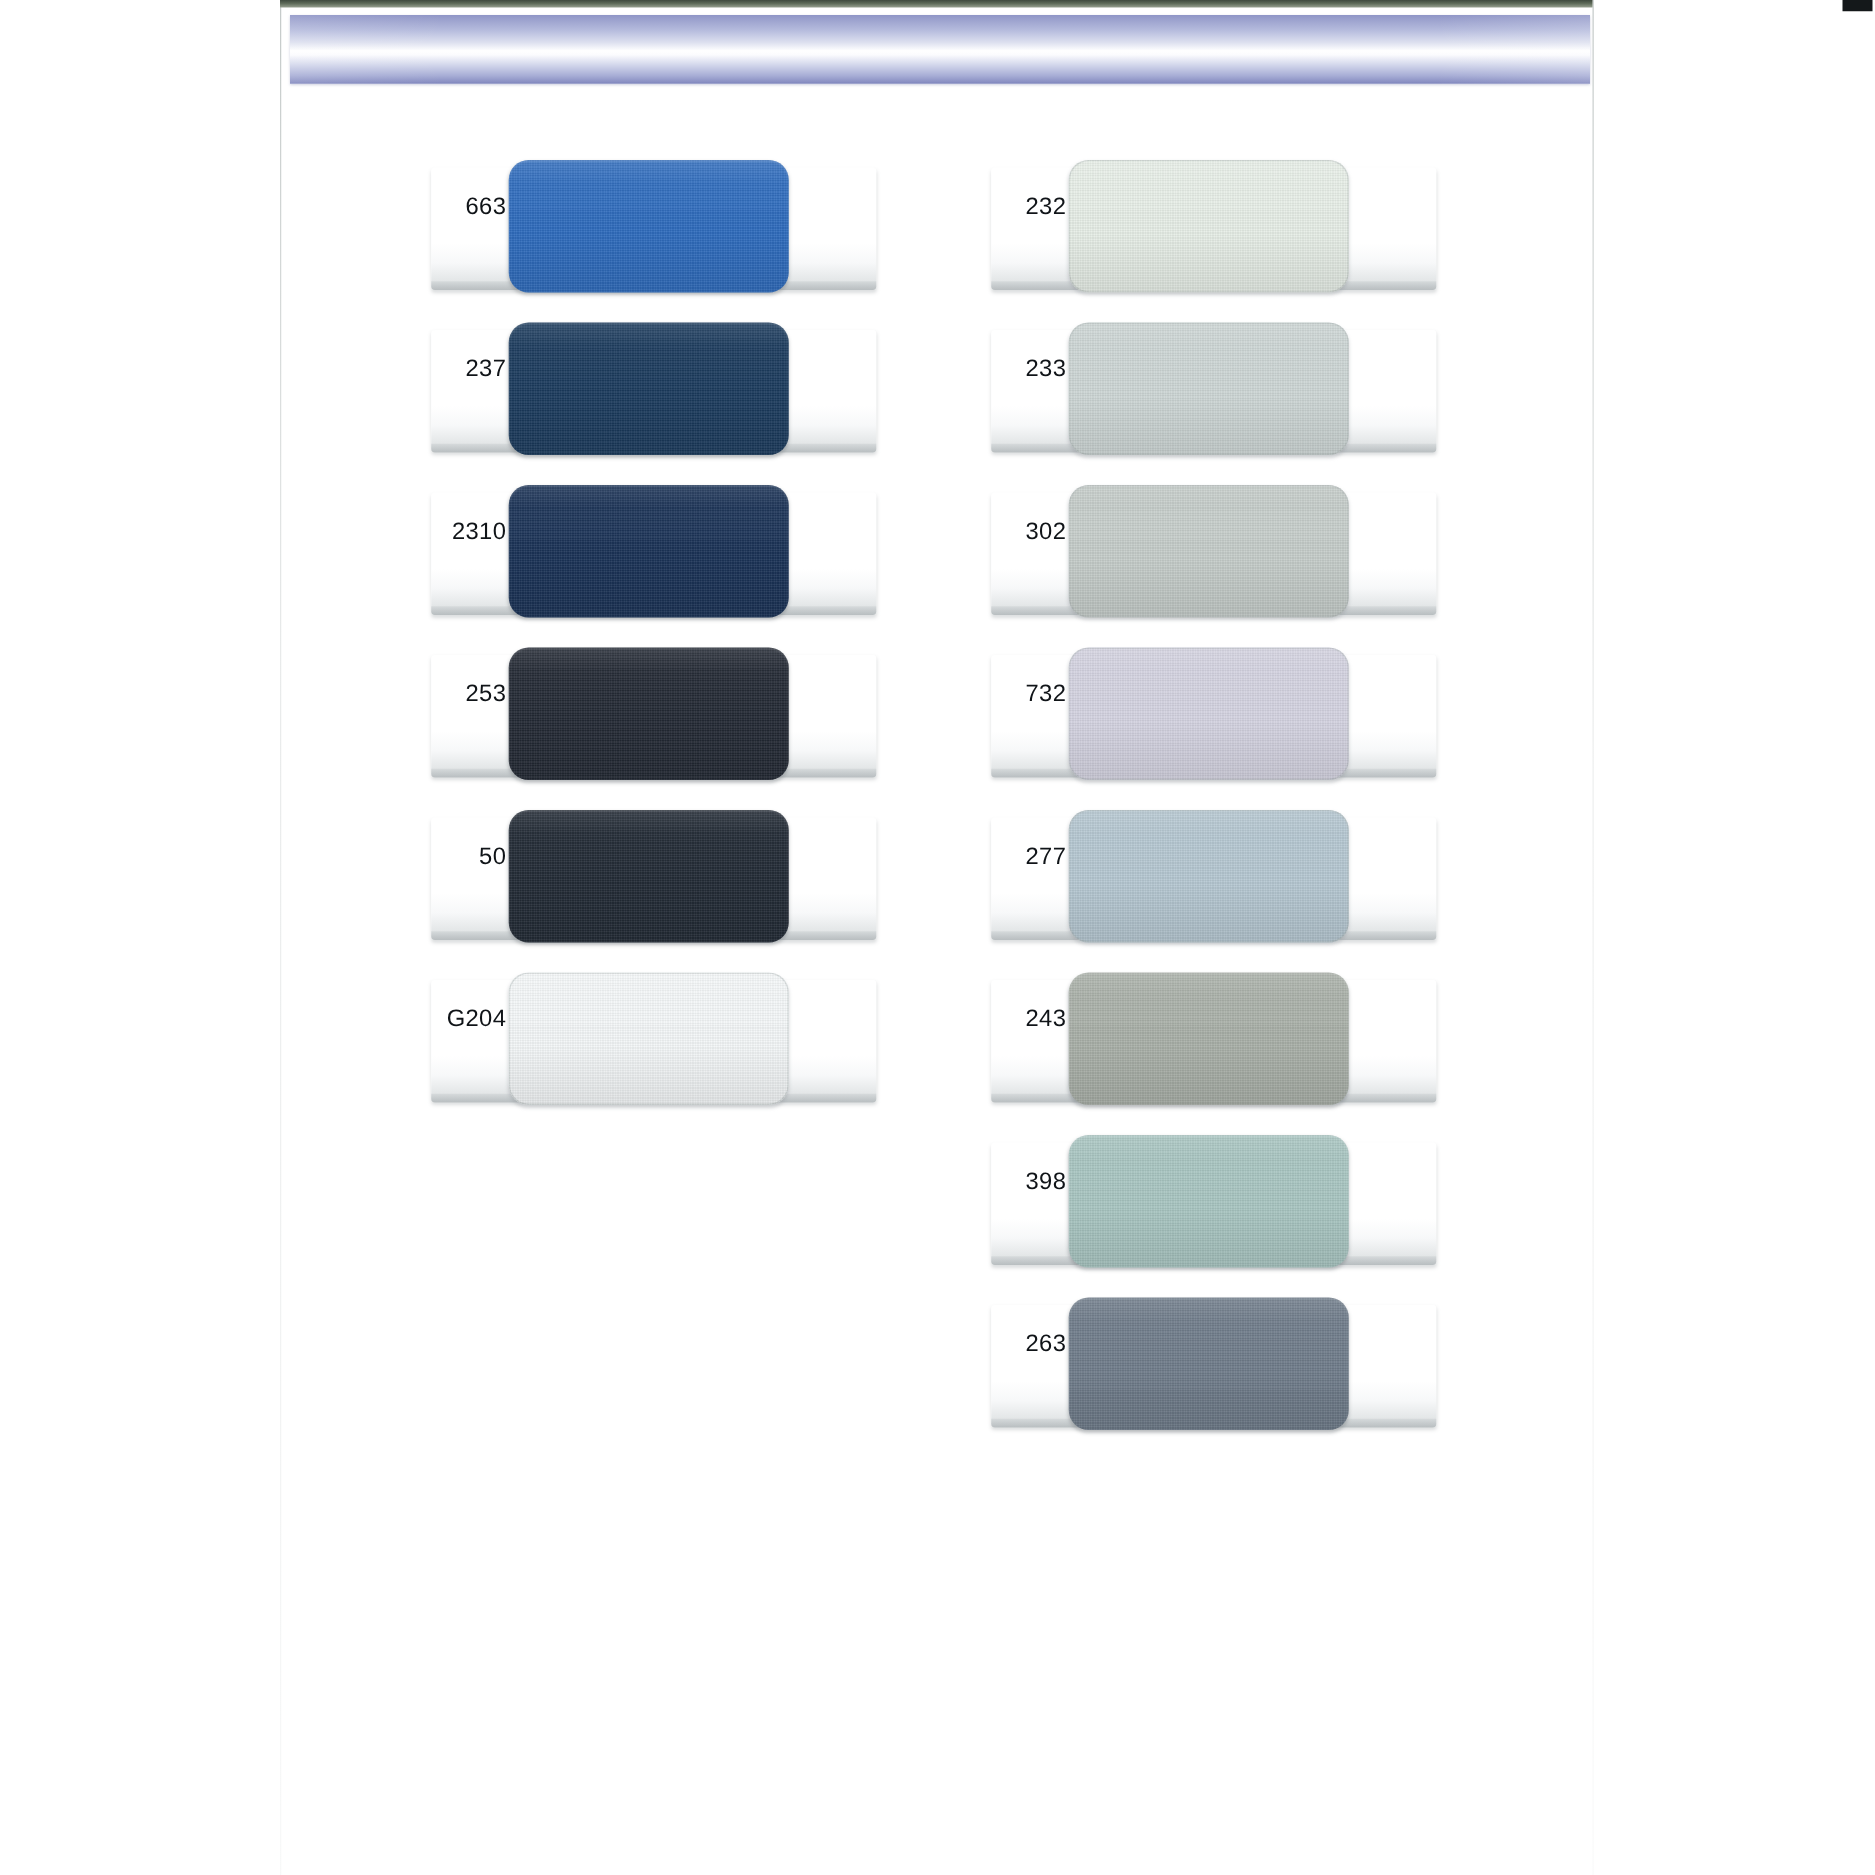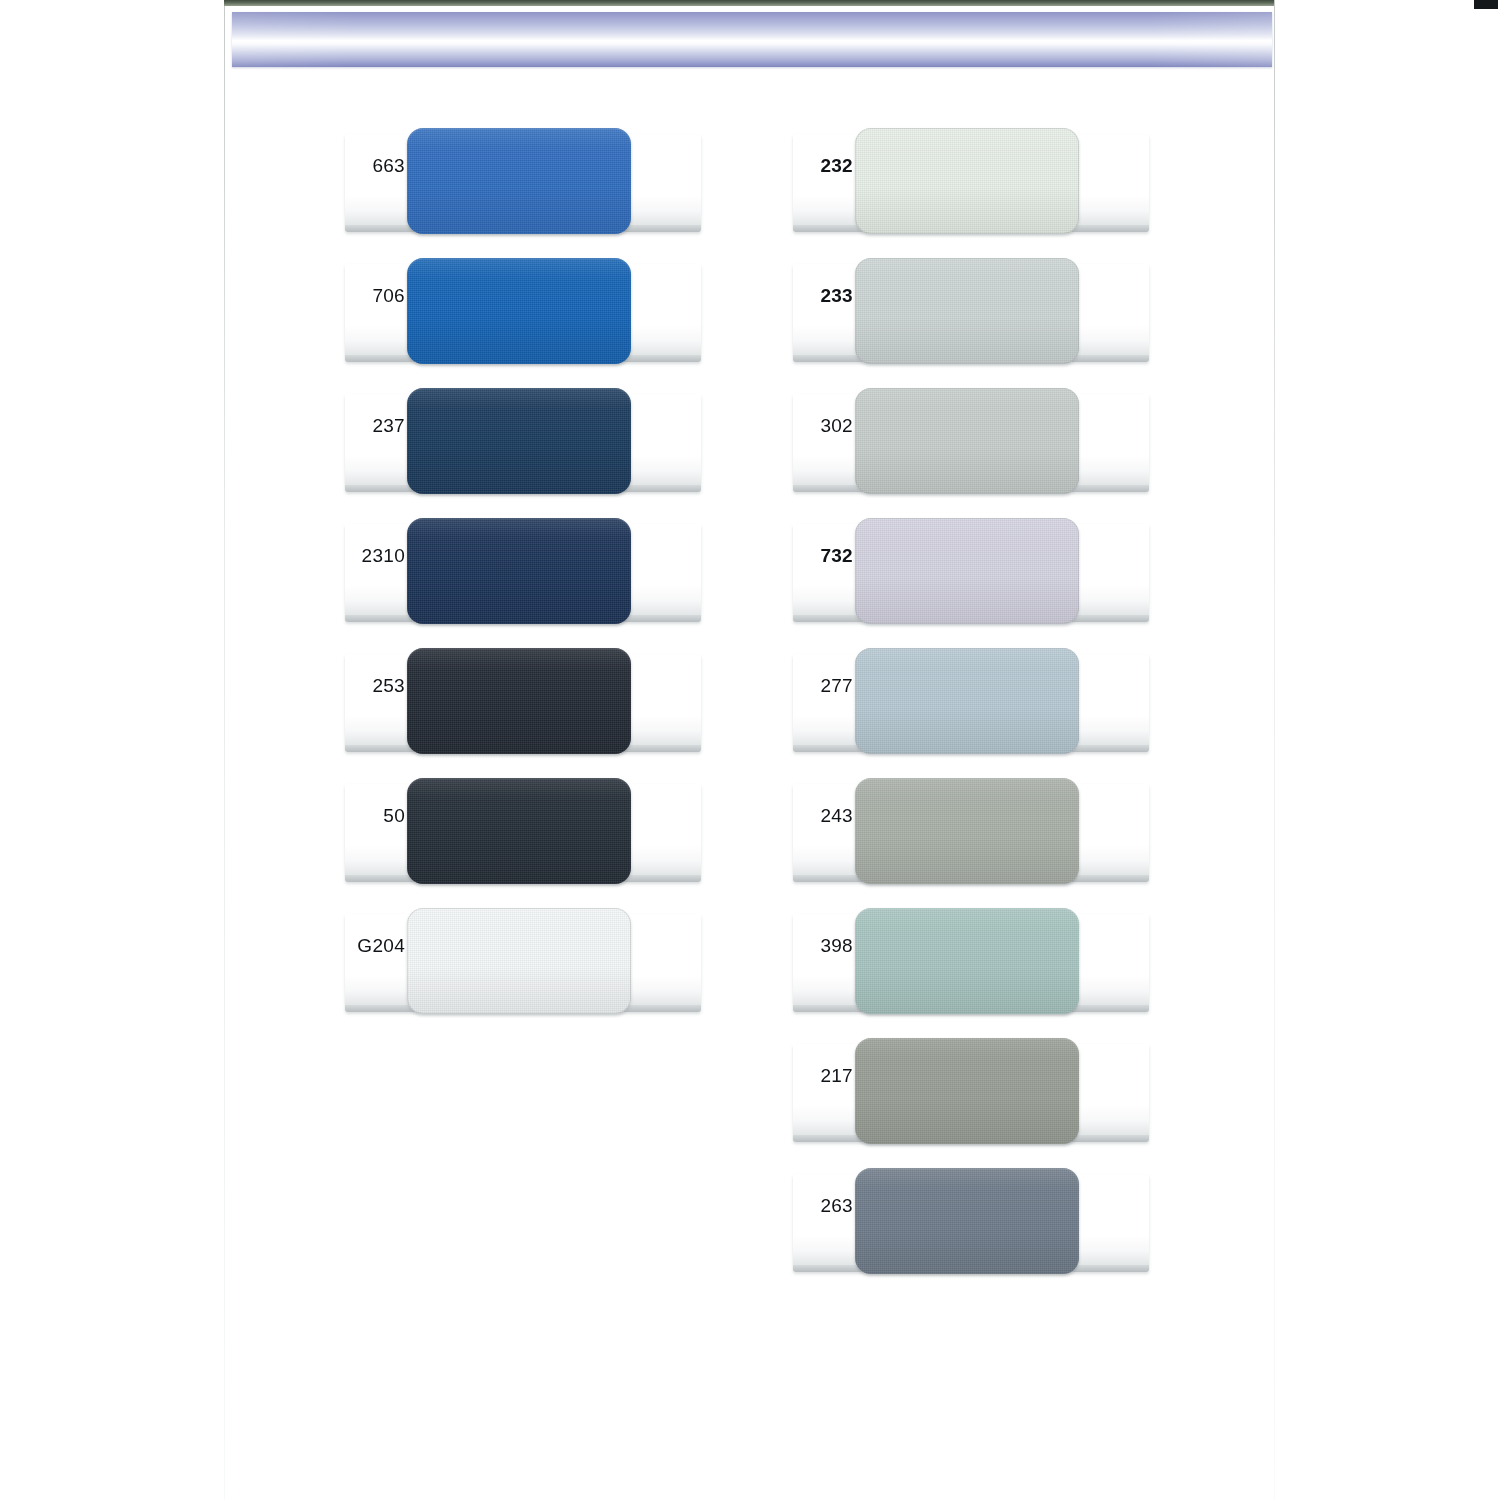--- a/index.html
+++ b/index.html
@@ -133,21 +133,21 @@
     top: 28px;
     width: 48px;
     text-align: right;
     font-family: "Liberation Sans", sans-serif;
     font-size: 19px;
     line-height: 19px;
     color: #101418;
     letter-spacing: 0.3px;
     white-space: nowrap;
   }
-  .swatch-code.bold { font-weight: 700; }
+  .swatch-code.bold { font-weight: 400; }
 
   
   .swatch-chip {
     position: absolute;
     left: 62px;
     top: 0px;
     width: 224px;
     height: 106px;
     border-radius: 16px;
     box-shadow: 0 2px 3px rgba(120,126,130,0.45),
@@ -199,28 +199,20 @@
         <div class="swatch-row">
           <div class="card-strip"></div>
           <div class="swatch-code">663</div>
           <div class="swatch-chip" style="background: rgb(47, 108, 189);">
             <div class="weave"></div>
             <div class="chip-shade"></div>
           </div>
         </div>
         <div class="swatch-row">
           <div class="card-strip"></div>
-          <div class="swatch-code">706</div>
-          <div class="swatch-chip" style="background: rgb(20, 98, 180);">
-            <div class="weave"></div>
-            <div class="chip-shade"></div>
-          </div>
-        </div>
-        <div class="swatch-row">
-          <div class="card-strip"></div>
           <div class="swatch-code">237</div>
           <div class="swatch-chip" style="background: rgb(26, 58, 92);">
             <div class="weave"></div>
             <div class="chip-shade"></div>
           </div>
         </div>
         <div class="swatch-row">
           <div class="card-strip"></div>
           <div class="swatch-code">2310</div>
           <div class="swatch-chip" style="background: rgb(27, 51, 87);">
@@ -305,28 +297,20 @@
         <div class="swatch-row">
           <div class="card-strip"></div>
           <div class="swatch-code">398</div>
           <div class="swatch-chip" style="background: rgb(167, 196, 192);">
             <div class="weave"></div>
             <div class="chip-shade"></div>
           </div>
         </div>
         <div class="swatch-row">
           <div class="card-strip"></div>
-          <div class="swatch-code">217</div>
-          <div class="swatch-chip" style="background: rgb(152, 158, 149);">
-            <div class="weave"></div>
-            <div class="chip-shade"></div>
-          </div>
-        </div>
-        <div class="swatch-row">
-          <div class="card-strip"></div>
           <div class="swatch-code">263</div>
           <div class="swatch-chip" style="background: rgb(110, 123, 137);">
             <div class="weave"></div>
             <div class="chip-shade"></div>
           </div>
         </div>
       </div>
   </div>
 
 </div>

